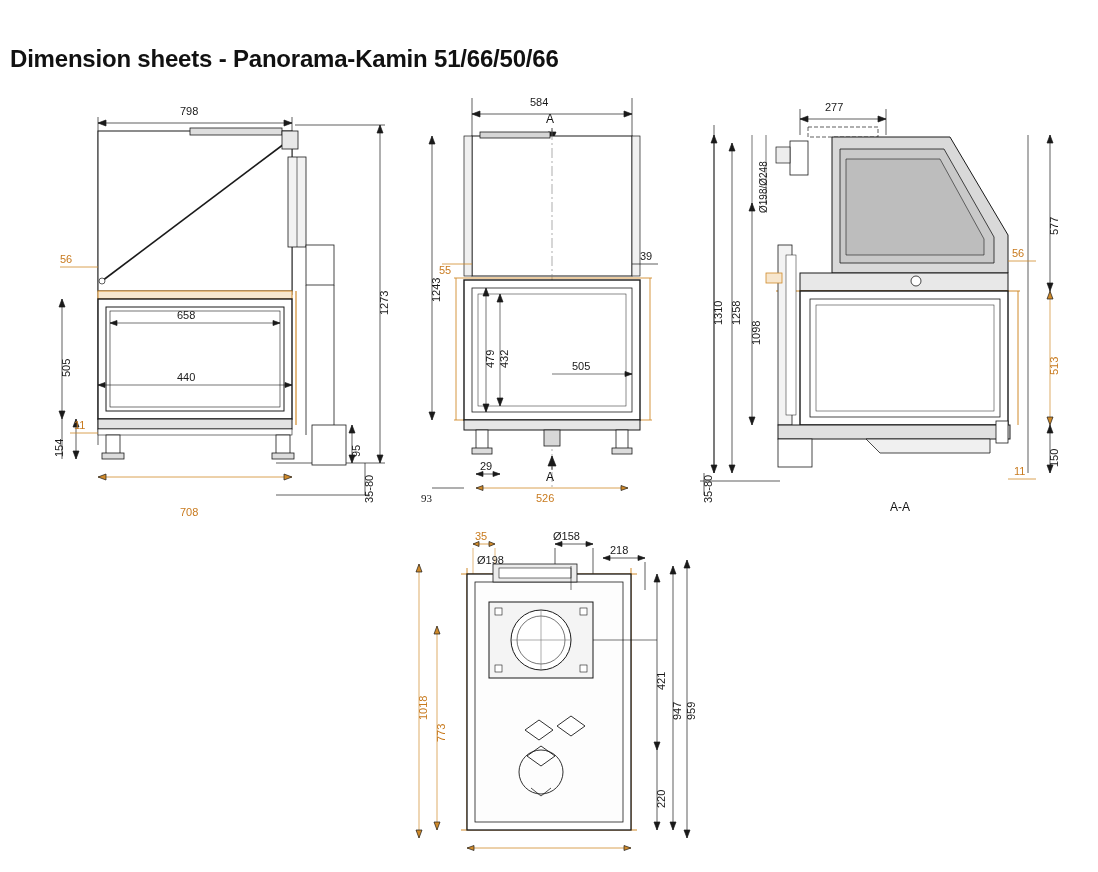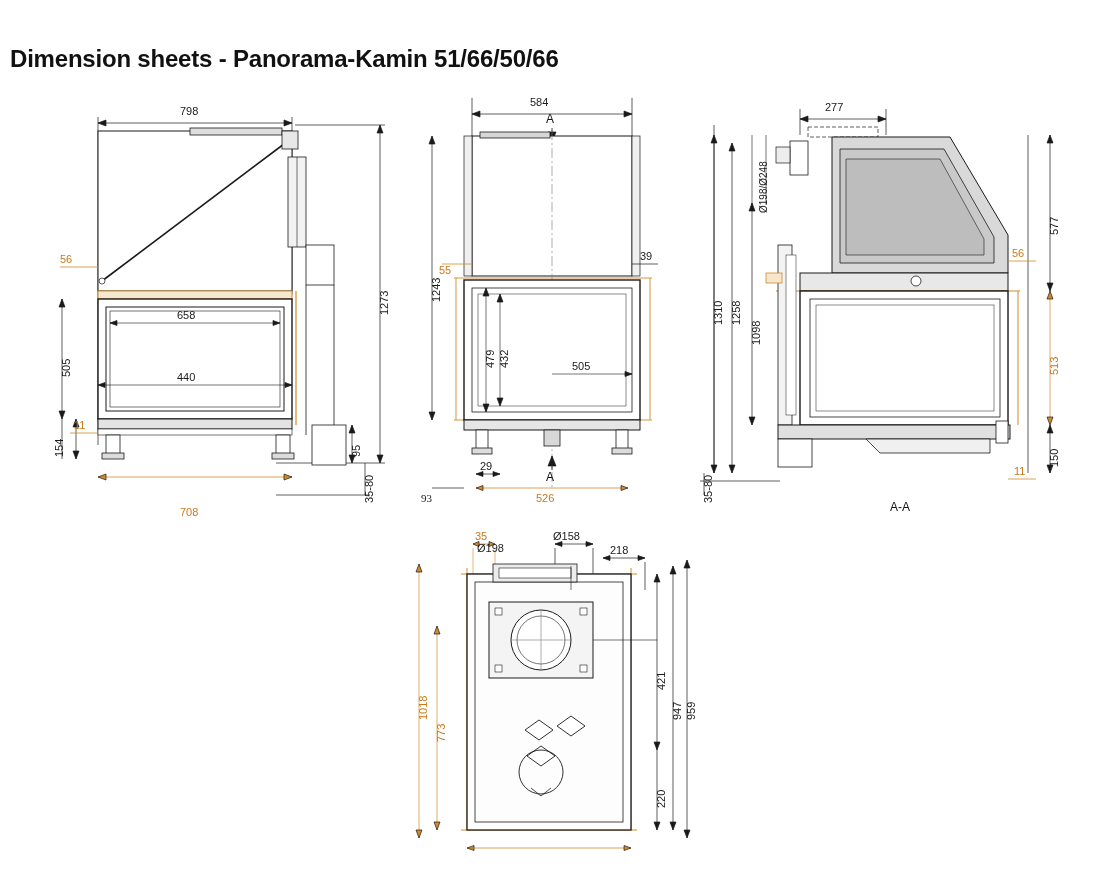--- a/index.html
+++ b/index.html
@@ -348,21 +348,21 @@
       <line x1="32" y1="96" x2="32" y2="300" stroke="#d08a2a" stroke-width="0.7"></line>
       <polygon points="32,96 29,104 35,104" fill="#d08a2a"></polygon>
       <polygon points="32,300 29,292 35,292" fill="#d08a2a"></polygon>
 
       <line x1="62" y1="318" x2="226" y2="318" stroke="#d08a2a" stroke-width="0.8"></line>
       <polygon points="62,318 69,315.5 69,320.5" fill="#d08a2a"></polygon>
       <polygon points="226,318 219,315.5 219,320.5" fill="#d08a2a"></polygon>
     </g>
   </svg>
   <div class="dim o" style="left:70px;top:0px;">35</div>
-  <div class="dim" style="left:72px;top:12px;">Ø198</div>
+  <div class="dim" style="left:72px;top:24px;">Ø198</div>
   <div class="dim" style="left:148px;top:0px;">Ø158</div>
   <div class="dim" style="left:205px;top:14px;">218</div>
   <div class="dim v o" style="left:12px;top:190px;">1018</div>
   <div class="dim v o" style="left:30px;top:212px;">773</div>
   <div class="dim v" style="left:266px;top:190px;">947</div>
   <div class="dim v" style="left:280px;top:190px;">959</div>
   <div class="dim v" style="left:250px;top:160px;">421</div>
   <div class="dim v" style="left:250px;top:278px;">220</div>
   <div class="dim o" style="left:130px;top:322px;margin-top:30px;">713</div>
 </div>

